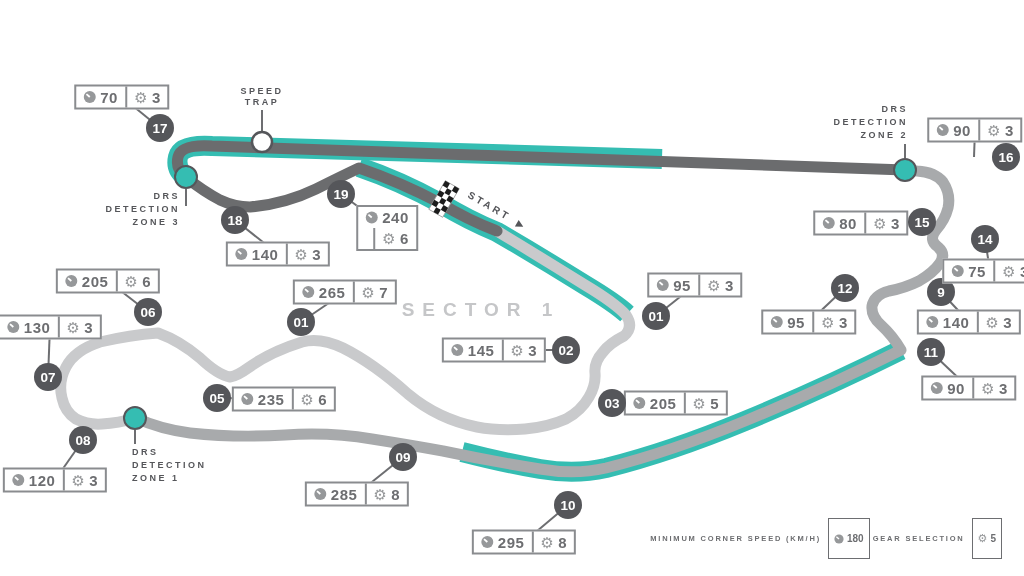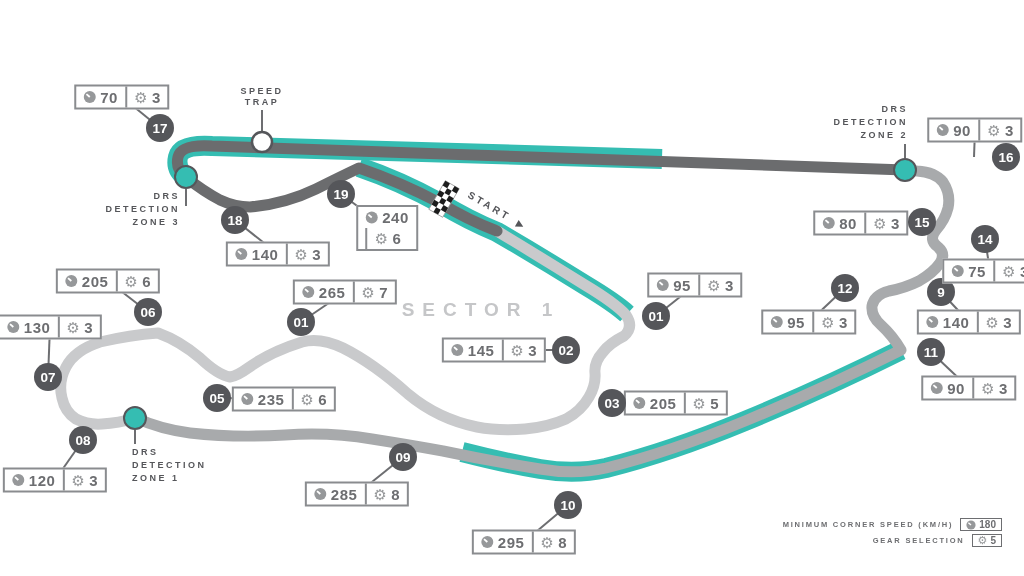--- a/index.html
+++ b/index.html
@@ -8,33 +8,33 @@
   #track-svg{position:absolute;left:0;top:0;}
   .track{fill:none;stroke-linecap:round;stroke-linejoin:round;}
   .drs-band{fill:none;stroke-linecap:butt;stroke-linejoin:round;}
   .conn{stroke:#6D6E71;stroke-width:2;}
   .sector-label{position:absolute;transform:translate(-50%,-50%);font-size:19px;letter-spacing:8px;white-space:nowrap;}
   .sector-1{color:#C5C6C8;}
   .sector-2{color:#A7A9AC;}
   .sector-3{color:#7B7C7F;}
   .badge{position:absolute;transform:translate(-50%,-50%);width:28px;height:28px;border-radius:50%;
          background:#55565A;color:#fff;font-size:13.5px;display:flex;align-items:center;justify-content:center;}
-  .cbox{position:absolute;transform:translate(-50%,-50%);display:flex;align-items:center;background:#fff;
+  .cbox{position:absolute;transform:translate(-50%,-50%);display:flex;align-items:flex-end;background:#fff;
         border:2px solid #8A8C8F;color:#6D6E71;font-size:15px;letter-spacing:.5px;white-space:nowrap;}
   .cbox .cell{display:flex;align-items:center;gap:4px;padding:2px 7px;}
   .cbox .cell + .cell{border-left:2px solid #8A8C8F;}
   .gear-glyph{font-size:15px;color:#96989A;font-weight:normal;line-height:1;}
   .drs-label{position:absolute;font-size:9px;letter-spacing:2.5px;line-height:13px;color:#55565A;white-space:nowrap;}
   .trap-label{position:absolute;transform:translateX(-50%);text-align:center;font-size:9px;letter-spacing:2.5px;
               line-height:11px;color:#55565A;white-space:nowrap;}
-  .legend{position:absolute;right:22px;top:518px;display:flex;flex-direction:column;gap:3px;align-items:flex-end;}
+  .legend{position:absolute;right:22px;top:518px;display:flex;flex-direction:row;gap:3px;align-items:flex-end;}
   .legend-row{display:flex;align-items:center;gap:7px;}
   .legend-label{font-size:7.5px;letter-spacing:1.8px;color:#6D6E71;}
   .legend-box{display:flex;align-items:center;gap:3px;border:1.5px solid #6D6E71;background:#fff;
-              padding:0 5px;font-size:10px;color:#6D6E71;}
+              padding:14px 5px;font-size:10px;color:#6D6E71;}
   .legend-box .gear-glyph{font-size:11px;}
 </style>
 </head>
 <body>
 
 <div class="stage">
 
   <svg id="track-svg" width="1024" height="576" viewBox="0 0 1024 576">
 
     <path class="drs-band" stroke="#35BDB2" stroke-width="20" d="M 662,159 L 212,146 Q 181,144 178,157 Q 175,170 187,178"></path>

